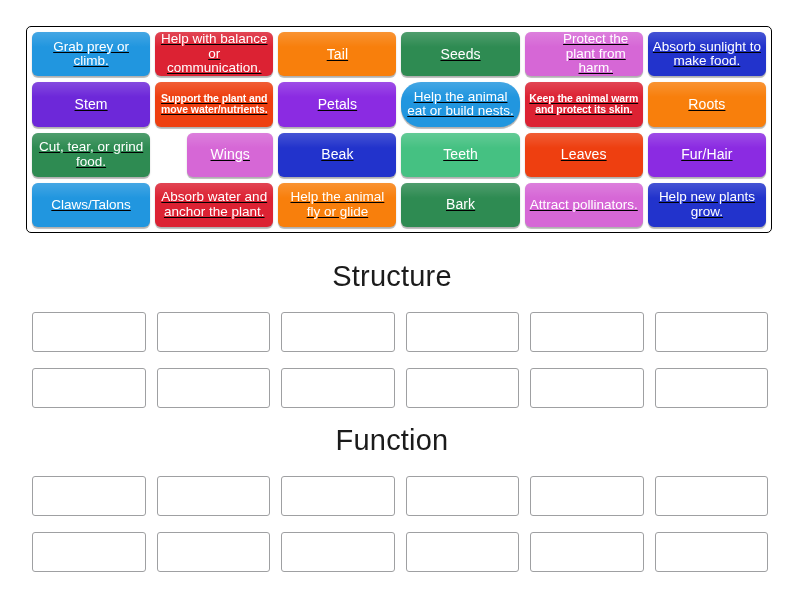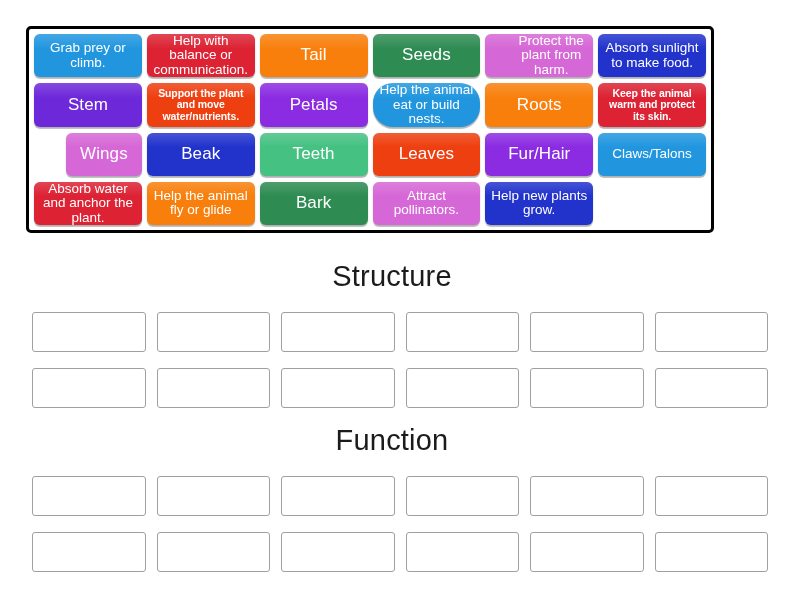--- a/index.html
+++ b/index.html
@@ -20,27 +20,28 @@
     position: relative;
     width: 800px;
     height: 600px;
   }
 
   
   .tile-bank {
     position: absolute;
     left: 26px;
     top: 26px;
-    width: 688px;
+    width: 746px;
     height: 207px;
     box-sizing: border-box;
     background: #ffffff;
-    border: 3px solid #000000;
+    border: 1px solid #000000;
     border-radius: 5px;
     padding: 5px 5px;
+    text-decoration: underline;
   }
   .tile-grid {
     display: grid;
     grid-template-columns: repeat(6, 1fr);
     grid-template-rows: repeat(4, 1fr);
     gap: 6px 5px;
     width: 100%;
     height: 100%;
   }
 
@@ -67,21 +68,21 @@
     height: 34%;
     background: linear-gradient(to bottom, rgba(255,255,255,0.16), rgba(255,255,255,0.0));
     border-radius: 6px 6px 0 0;
     pointer-events: none;
   }
   .tile span {
     position: relative;
     display: block;
   }
   
-  .tile.t-lg  span { font-size: 17px; font-weight: 400; letter-spacing: .1px; }
+  .tile.t-lg  span { font-size: 14px; font-weight: 400; letter-spacing: .1px; }
   .tile.t-md  span { font-size: 13.5px; font-weight: 400; letter-spacing: 0; }
   .tile.t-sm  span { font-size: 10.5px; font-weight: 700; letter-spacing: -.1px; }
 
   
   .group-title {
     position: absolute;
     left: 0;
     width: 784px;
     text-align: center;
     font-size: 29px;
@@ -146,25 +147,28 @@
         </div>
         <div class="tile t-sm" style="background: rgb(238, 63, 16);">
           <span>Support the plant and move water/nutrients.</span>
         </div>
         <div class="tile t-lg" style="background: rgb(139, 43, 226);">
           <span>Petals</span>
         </div>
         <div class="tile t-md" style="background: rgb(33, 150, 223); border-radius: 20px;">
           <span>Help the animal eat or build nests.</span>
         </div>
+        <div class="tile t-sm" style="background: rgb(220, 34, 51);">
+          <span>Keep the animal warm and protect its skin.</span>
+        </div>
         <div class="tile t-lg" style="background: rgb(248, 127, 12);">
           <span>Roots</span>
         </div>
-        <div class="tile t-sm" style="background: rgb(220, 34, 51);">
-          <span>Keep the animal warm and protect its skin.</span>
+        <div class="tile t-md" style="background: rgb(46, 139, 82);">
+          <span>Cut, tear, or grind food.</span>
         </div>
         <div class="tile t-lg" style="background: rgb(214, 103, 214); margin-left: 32px;">
           <span>Wings</span>
         </div>
         <div class="tile t-lg" style="background: rgb(34, 51, 204);">
           <span>Beak</span>
         </div>
         <div class="tile t-lg" style="background: rgb(69, 193, 130);">
           <span>Teeth</span>
         </div>

